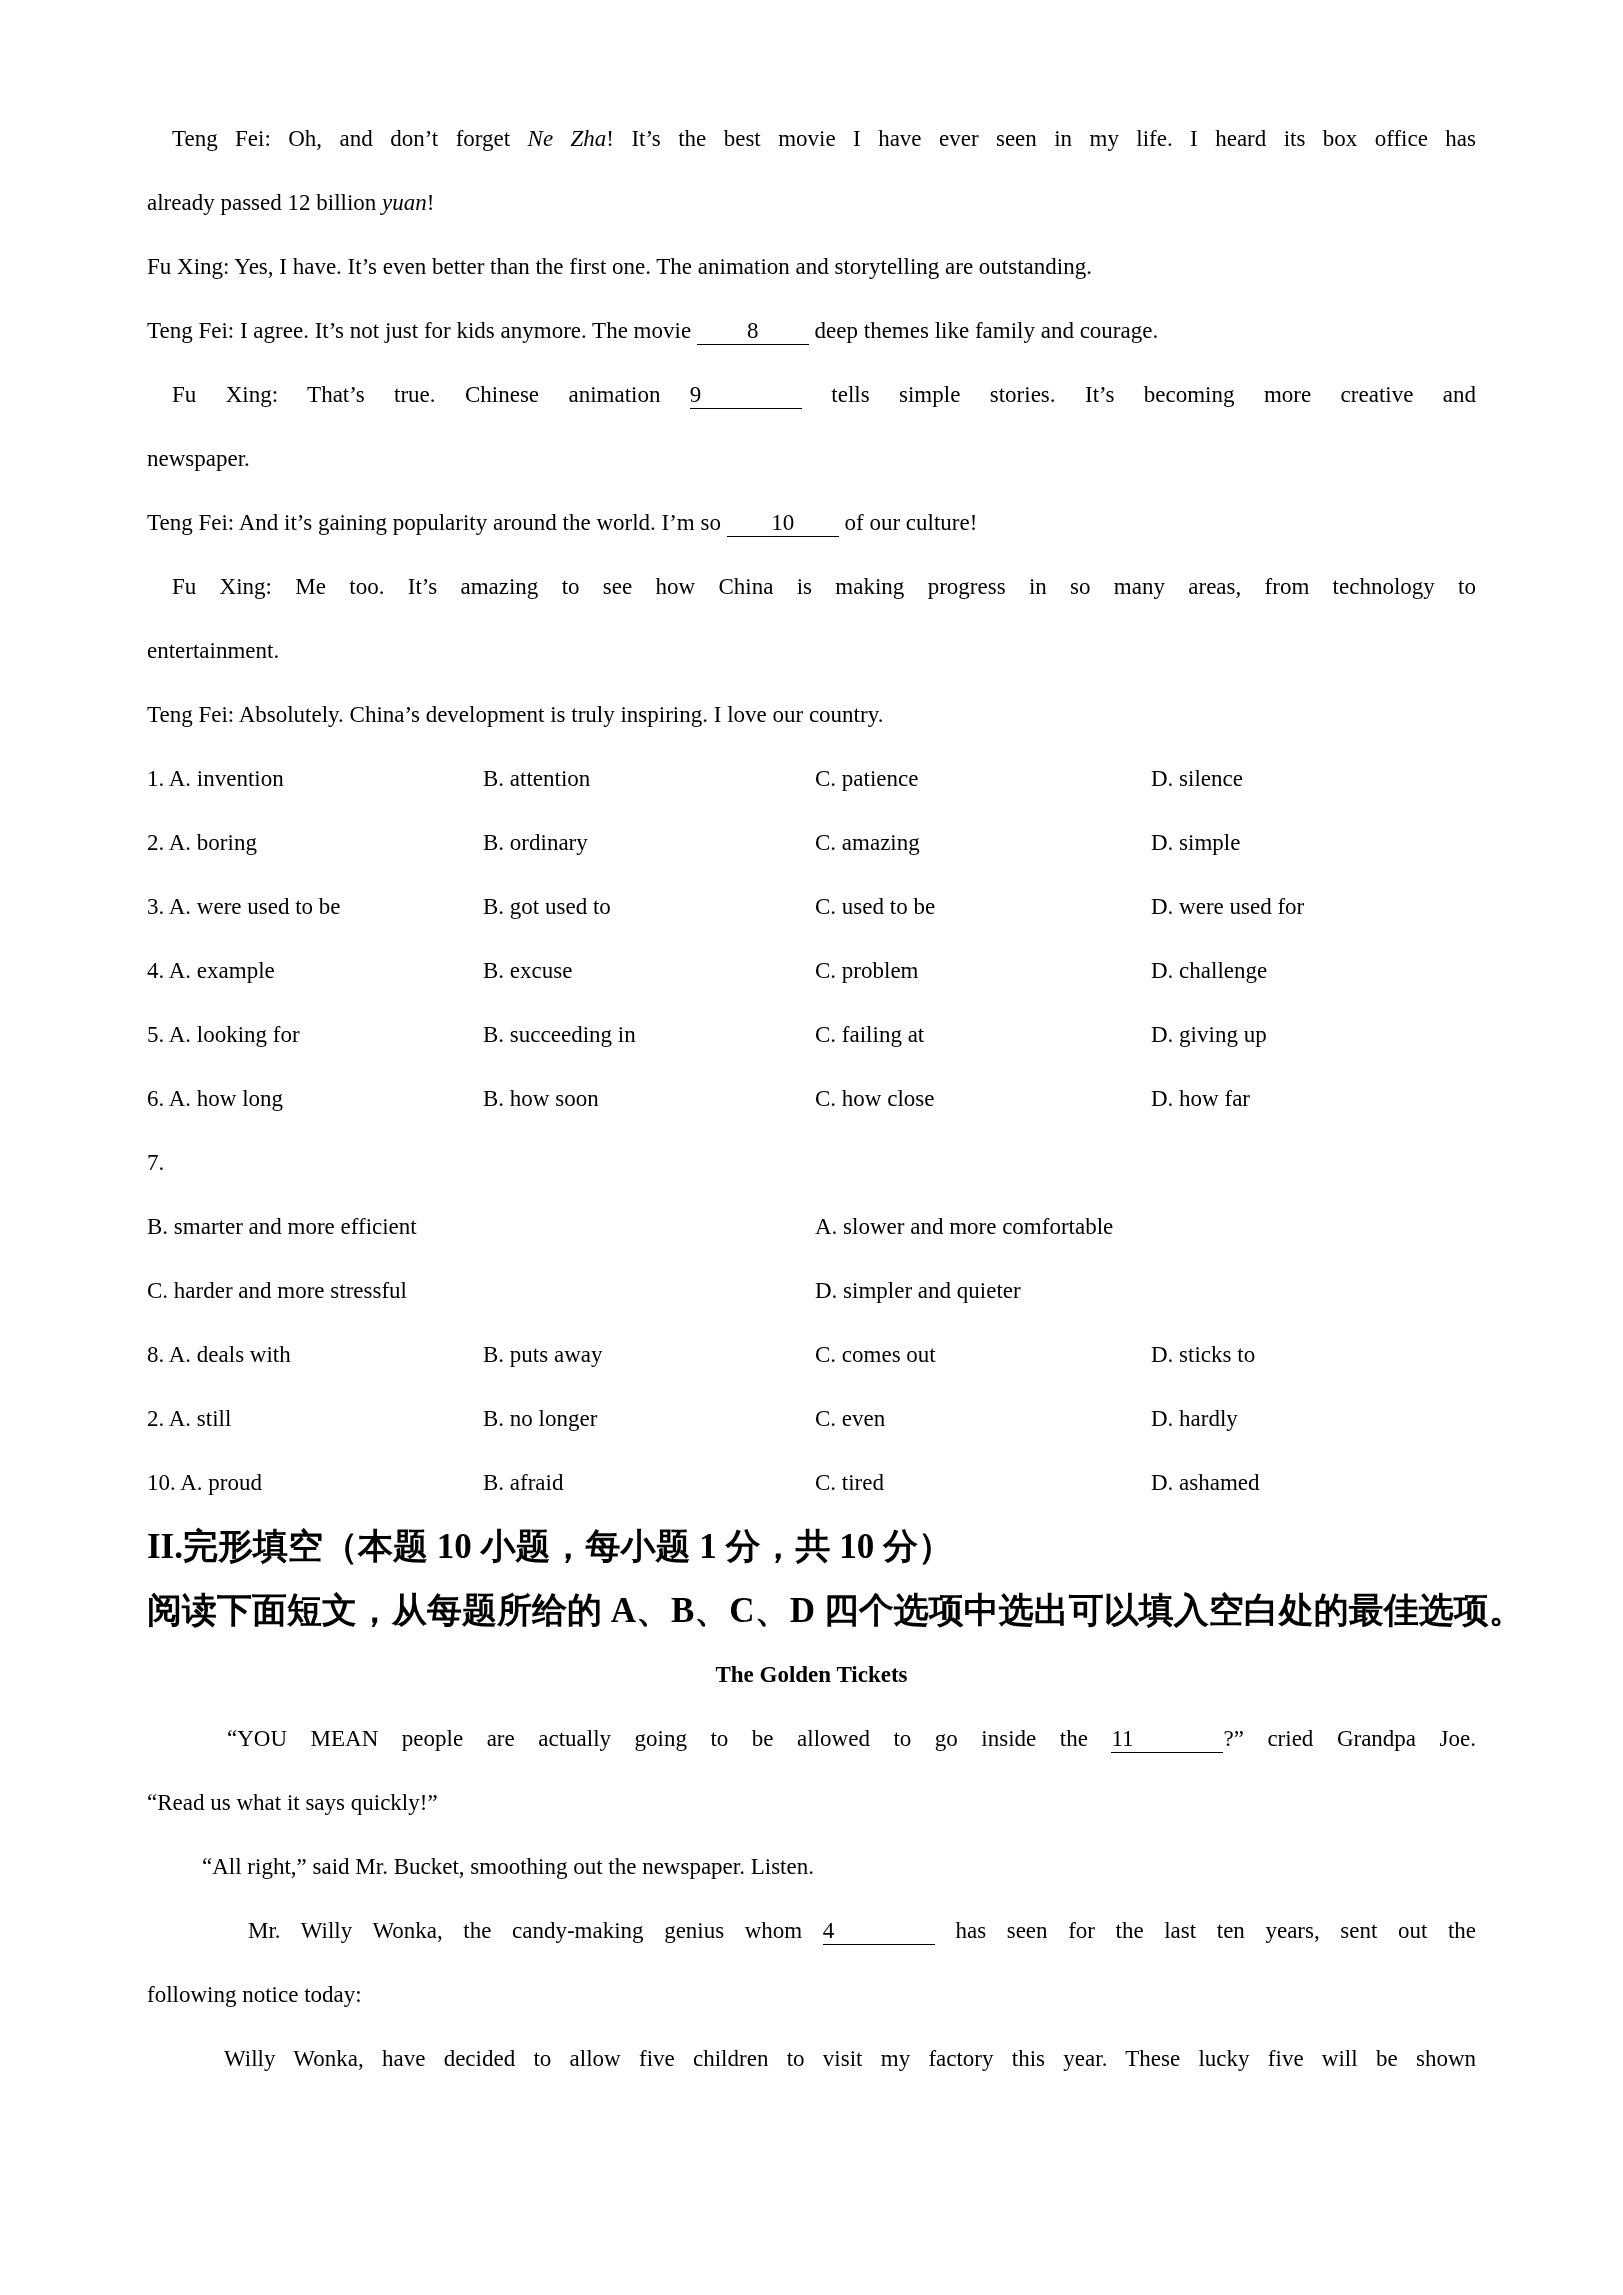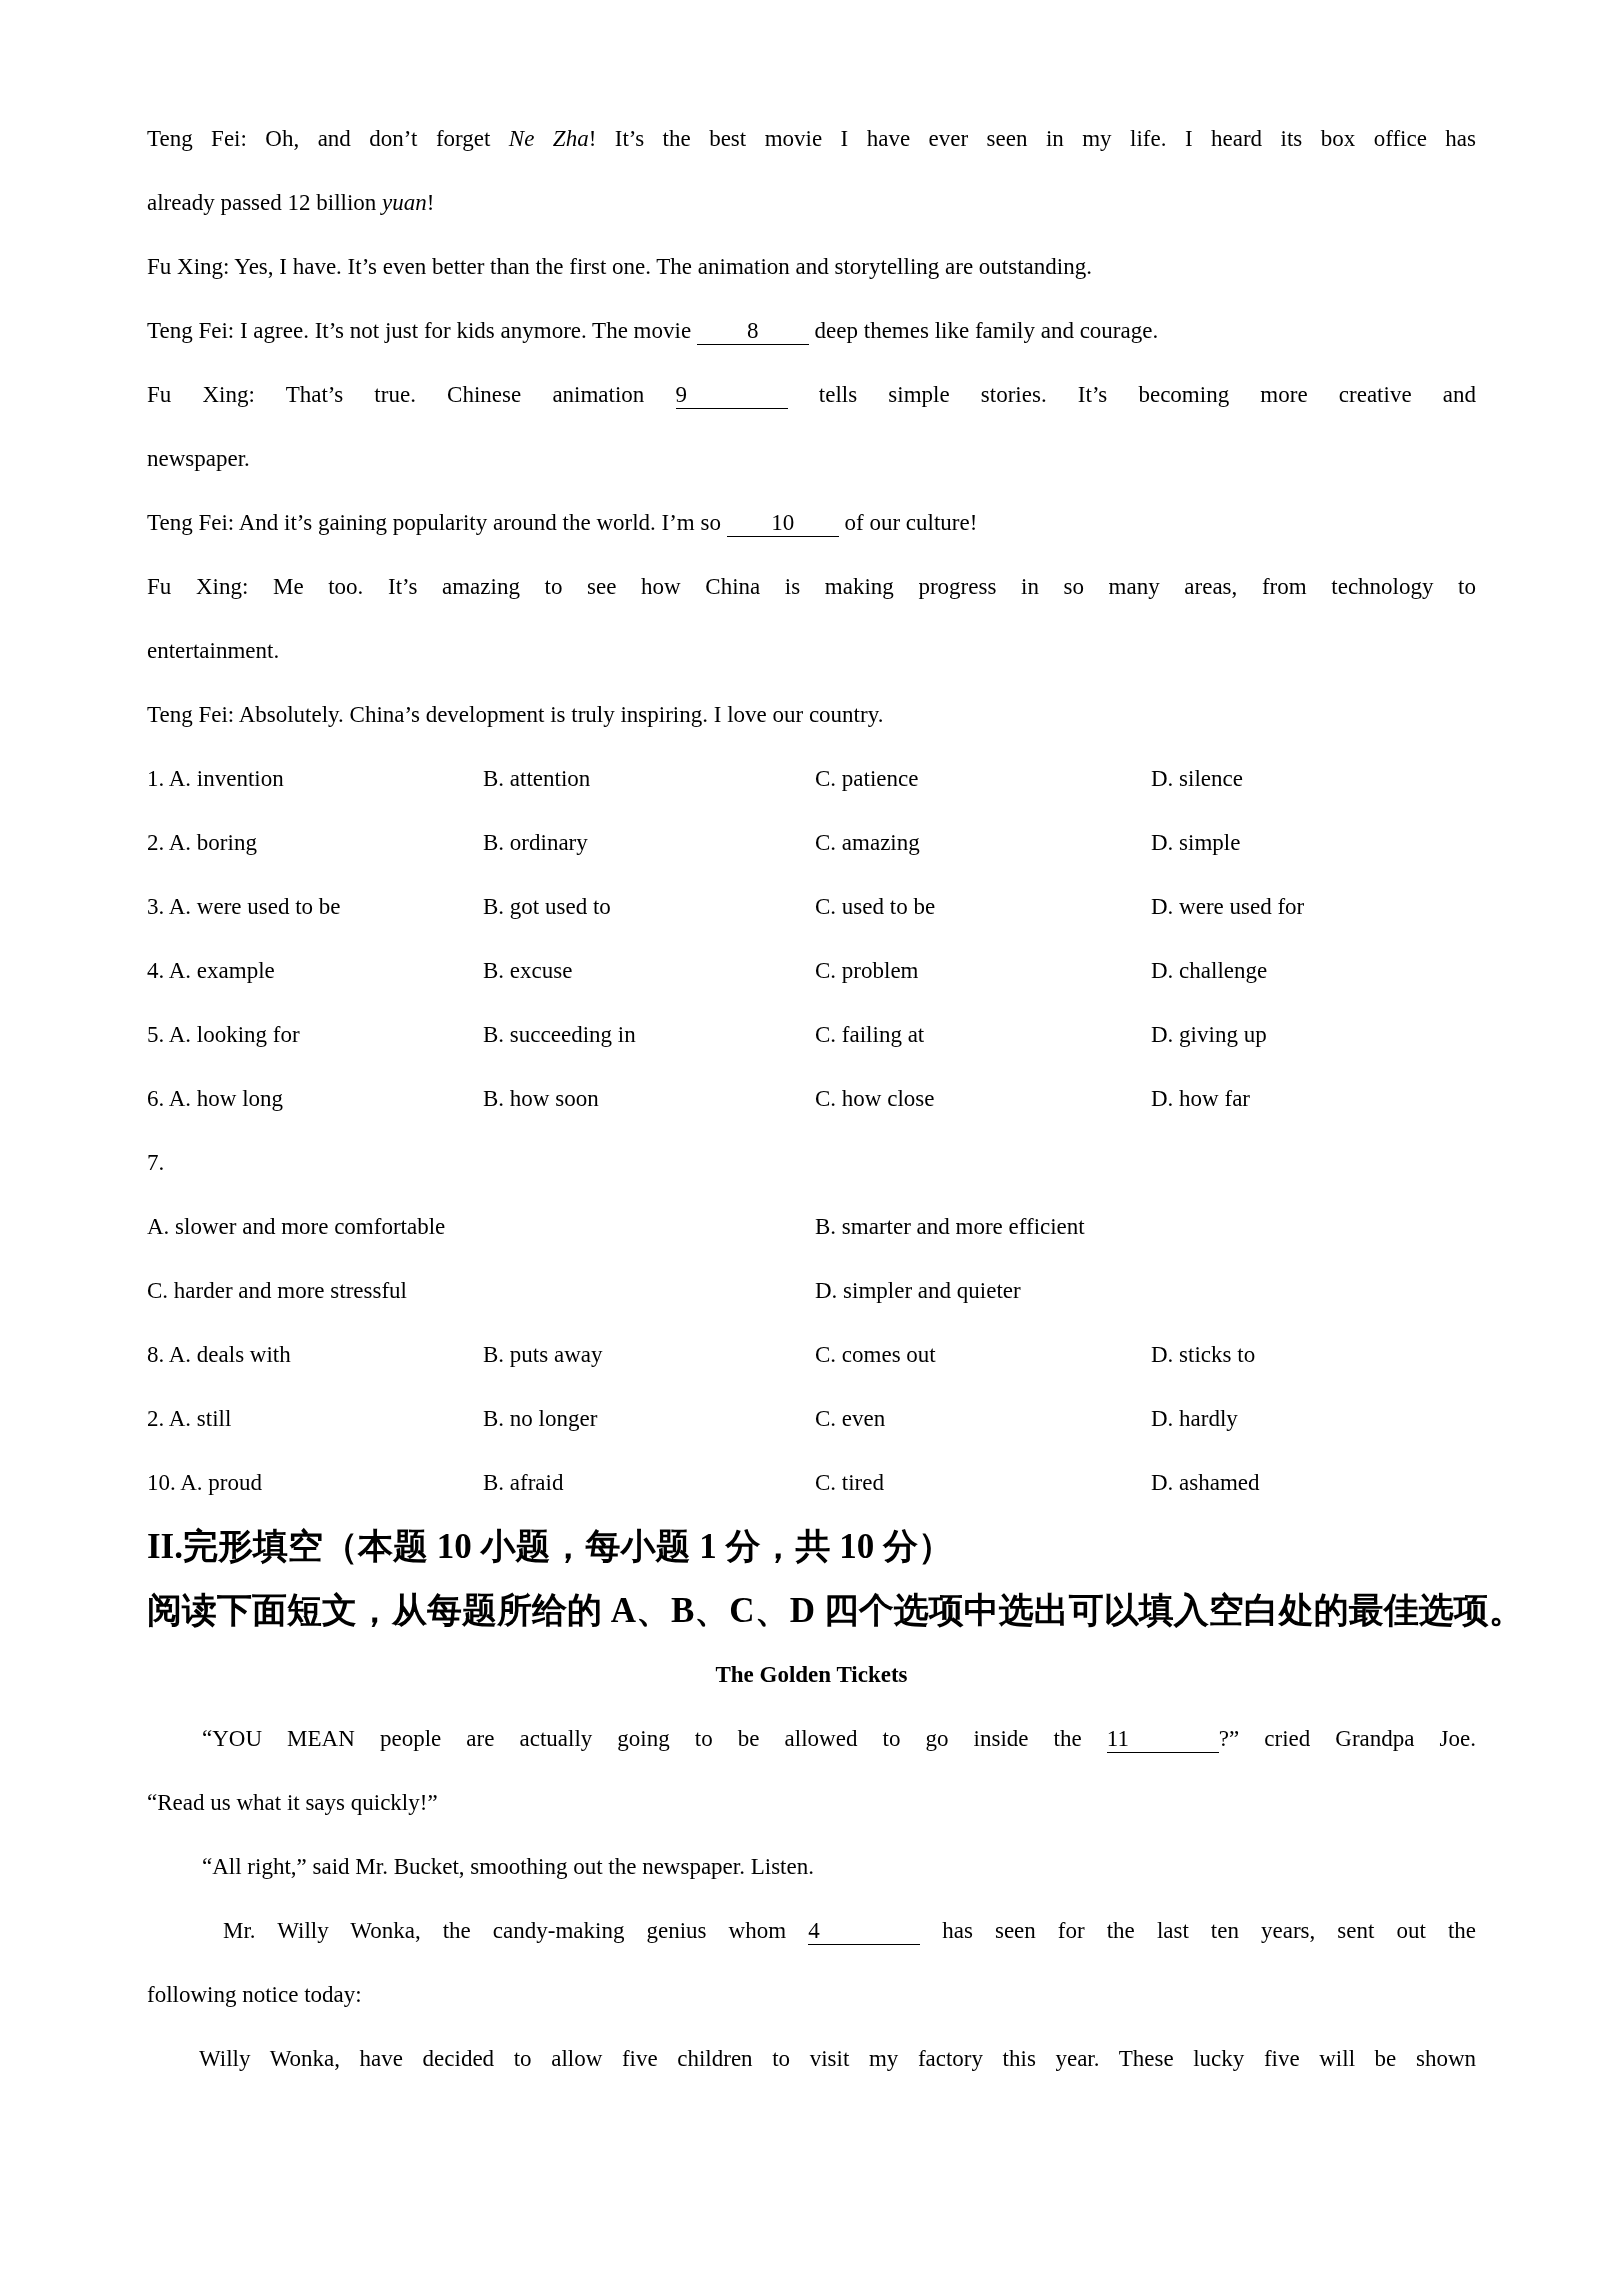--- a/index.html
+++ b/index.html
@@ -17,20 +17,21 @@
   .line {
     height: 64px;
     line-height: 64px;
     white-space: nowrap;
     text-align: left;
   }
   .j {
     white-space: normal;
     text-align: justify;
     text-align-last: justify;
+    margin-left: 25px;
   }
   .it { font-style: italic; }
   .blank {
     display: inline-block;
     min-width: 112px;
     line-height: 27px;
     text-align: center;
     border-bottom: 1.6px solid #000;
   }
   .optrow {
@@ -110,22 +111,22 @@
   </div>
   <div class="optrow">
     <span>6. A. how long</span>
     <span>B. how soon</span>
     <span>C. how close</span>
     <span>D. how far</span>
   </div>
 
   <div class="line"><span>7.</span></div>
   <div class="optrow2">
+    <span>B. smarter and more efficient</span>
     <span>A. slower and more comfortable</span>
-    <span>B. smarter and more efficient</span>
   </div>
   <div class="optrow2">
     <span>C. harder and more stressful</span>
     <span>D. simpler and quieter</span>
   </div>
 
   <div class="optrow">
     <span>8. A. deals with</span>
     <span>B. puts away</span>
     <span>C. comes out</span>

